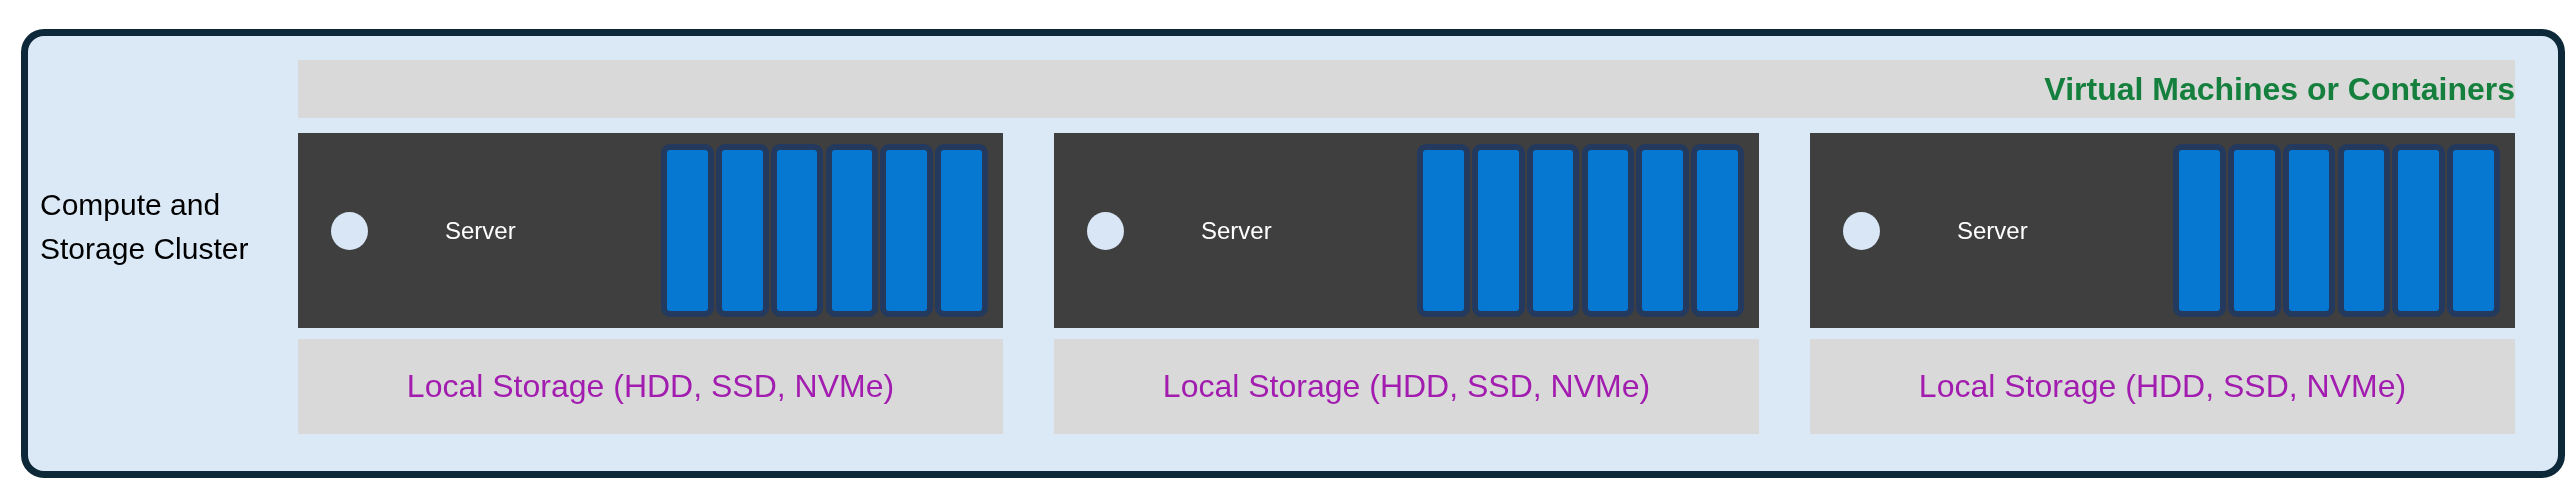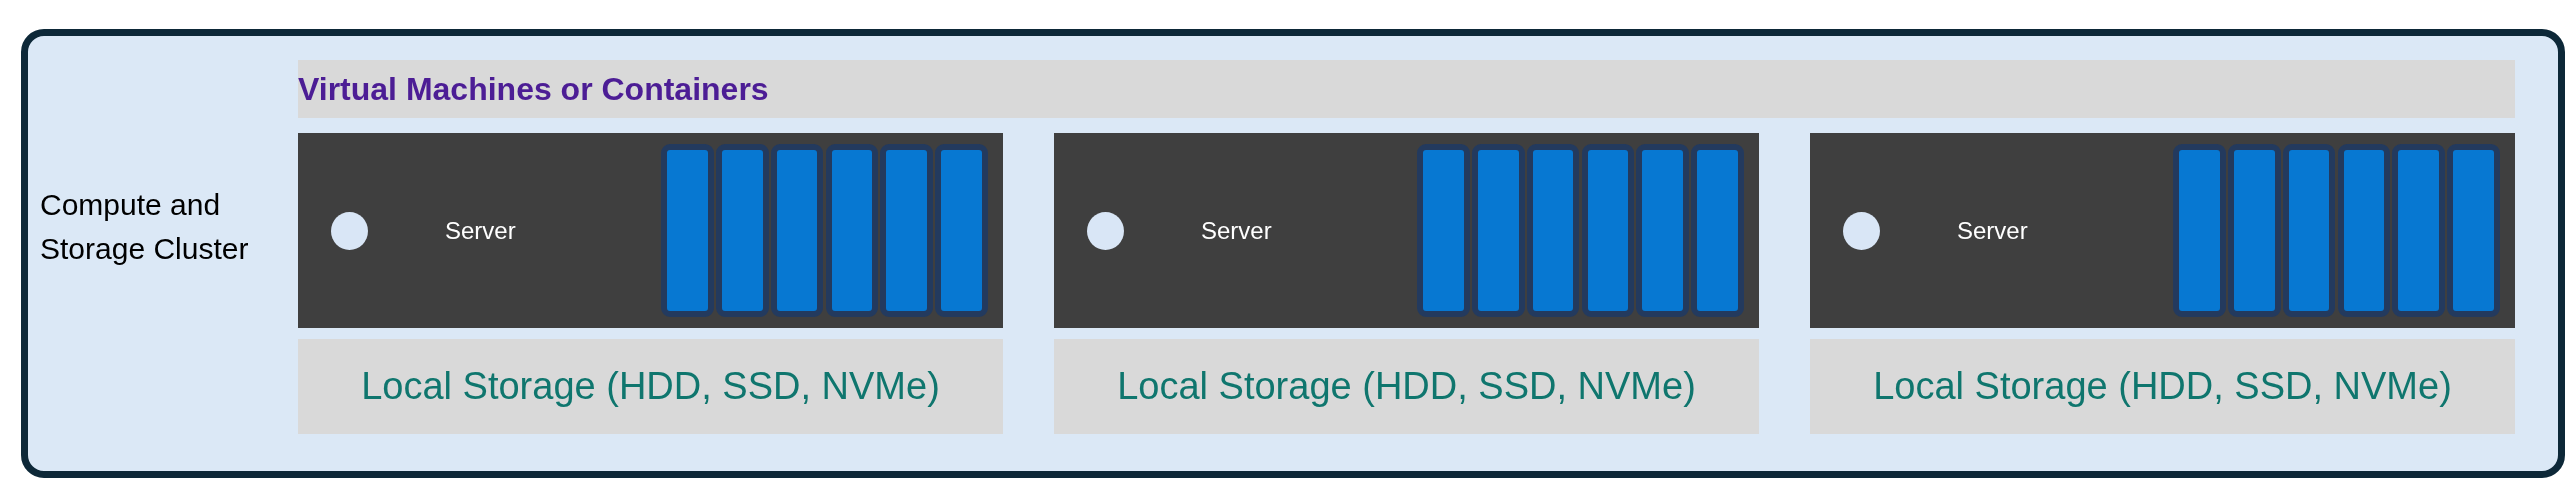--- a/index.html
+++ b/index.html
@@ -30,22 +30,22 @@
     font-size: 30px;
     line-height: 1.45;
     color: #000000;
   }
 
   .vm-header {
     position: absolute;
     left: 298px; top: 60px;
     width: 2217px; height: 58px;
     background: #d9d9d9;
-    display: flex; align-items: center; justify-content: flex-start;
-    font-size: 32px; font-weight: 700; color: #4c1d95;
+    display: flex; align-items: center; justify-content: flex-end;
+    font-size: 32px; font-weight: 700; color: #15803d;
   }
 
   .col1 { left: 298px; }
   .col2 { left: 1054px; }
   .col3 { left: 1810px; }
 
   .server-chassis {
     position: absolute;
     top: 133px; height: 195px; width: 705px;
     background: #3f3f3f;
@@ -81,21 +81,21 @@
     background: #0778d2;
     border: 6.9px solid #233a5e;
     border-radius: 9px;
   }
 
   .storage-bar {
     position: absolute;
     top: 339px; height: 95px; width: 705px;
     background: #d9d9d9;
     display: flex; align-items: center; justify-content: center;
-    font-size: 38px; color: #0f766e;
+    font-size: 32px; color: #a21caf;
     white-space: nowrap;
     text-align: center;
   }
 </style>
 </head>
 <body>
 
 <div class="stage">
 
   <div class="cluster-box"></div>

